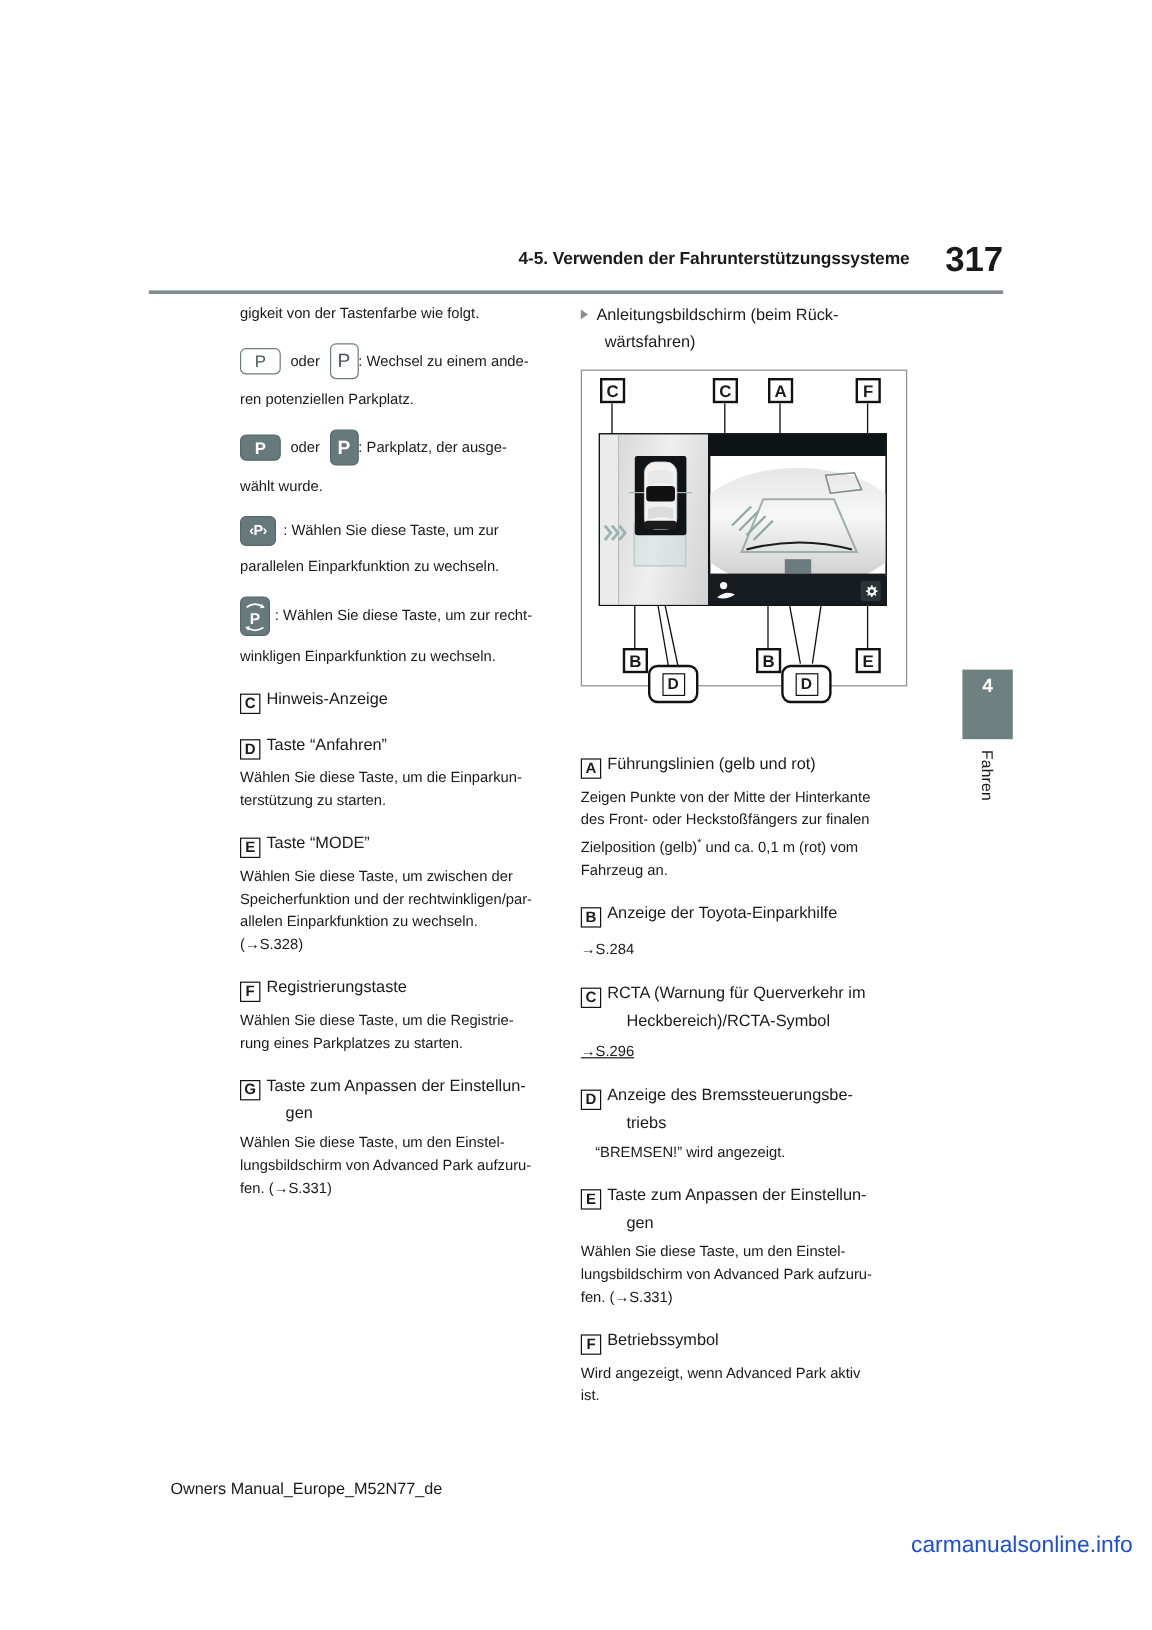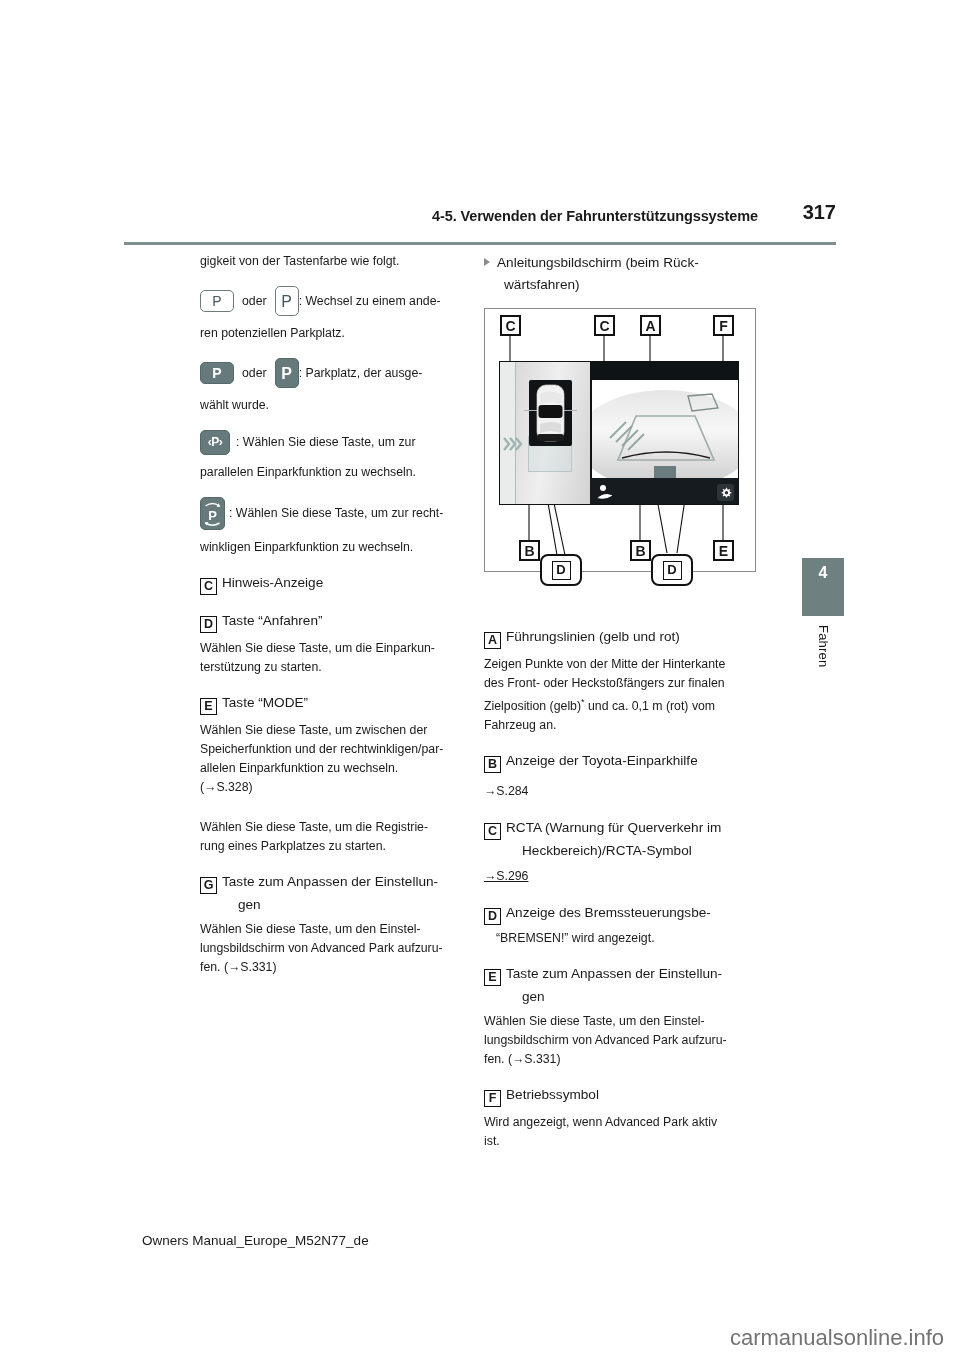--- a/index.html
+++ b/index.html
@@ -17,21 +17,21 @@
   #page-header{
     position:absolute; left:124px; top:205px; width:712px; height:42px;
   }
   #header-title{
     position:absolute; right:78px; top:3px;
     font-size:14.5px; font-weight:bold; letter-spacing:-0.1px;
     white-space:nowrap;
   }
   #header-pageno{
     position:absolute; right:0px; top:-4px;
-    font-size:20px; font-weight:bold;
+    font-size:29px; font-weight:bold;
   }
   #header-rule{
     position:absolute; left:0; top:37px; width:712px; height:2.5px;
     background:#7f8f8f;
   }
 
   
   .column{
     position:absolute;
     font-size:12.3px;
@@ -226,22 +226,22 @@
     writing-mode:vertical-rl;
     font-size:13px; color:#1a1a1a; letter-spacing:0.2px;
   }
 
   
   #footer-file{
     position:absolute; left:142px; top:1233px;
     font-size:13.5px; color:#1a1a1a;
   }
   #watermark{
-    position:absolute; right:16px; top:1325px;
-    font-size:22px; color:#737373;
+    position:absolute; right:16px; top:1277px;
+    font-size:19px; color:#1d4ed8;
   }
 
   
   .bullet-tri{
     display:inline-block; width:0;height:0;
     border-left:6px solid #8c8c8c;
     border-top:4.2px solid transparent;
     border-bottom:4.2px solid transparent;
     vertical-align:1px; margin-right:7px;
   }
@@ -338,20 +338,23 @@
   <div class="item-head">
     <span class="ltr">E</span><span>Taste “MODE”</span>
   </div>
   <p class="body" style="margin-top:6px;">Wählen Sie diese Taste, um zwischen der</p>
   <p class="body">Speicherfunktion und der rechtwinkligen/par-</p>
   <p class="body">allelen Einparkfunktion zu wechseln.</p>
   <p class="body">(→S.328)</p>
 
   <div class="gap-m"></div>
 
+  <div class="item-head">
+    <span class="ltr">F</span><span>Registrierungstaste</span>
+  </div>
   <p class="body" style="margin-top:6px;">Wählen Sie diese Taste, um die Registrie-</p>
   <p class="body">rung eines Parkplatzes zu starten.</p>
 
   <div class="gap-m"></div>
 
   <div class="item-head">
     <span class="ltr">G</span><span>Taste zum Anpassen der Einstellun-</span>
     <span class="cont">gen</span>
   </div>
   <p class="body" style="margin-top:4px;">Wählen Sie diese Taste, um den Einstel-</p>
@@ -494,20 +497,21 @@
   <div class="item-head">
     <span class="ltr">C</span><span>RCTA (Warnung für Querverkehr im</span>
     <span class="cont">Heckbereich)/RCTA-Symbol</span>
   </div>
   <p class="xref" style="margin:4px 0 0 0;text-decoration:underline;">→S.296</p>
 
   <div class="gap-m"></div>
 
   <div class="item-head">
     <span class="ltr">D</span><span>Anzeige des Bremssteuerungsbe-</span>
+    <span class="cont">triebs</span>
   </div>
   <p class="body" style="margin-top:4px;margin-left:12px;">“BREMSEN!” wird angezeigt.</p>
 
   <div class="gap-m"></div>
 
   <div class="item-head">
     <span class="ltr">E</span><span>Taste zum Anpassen der Einstellun-</span>
     <span class="cont">gen</span>
   </div>
   <p class="body" style="margin-top:4px;">Wählen Sie diese Taste, um den Einstel-</p>

